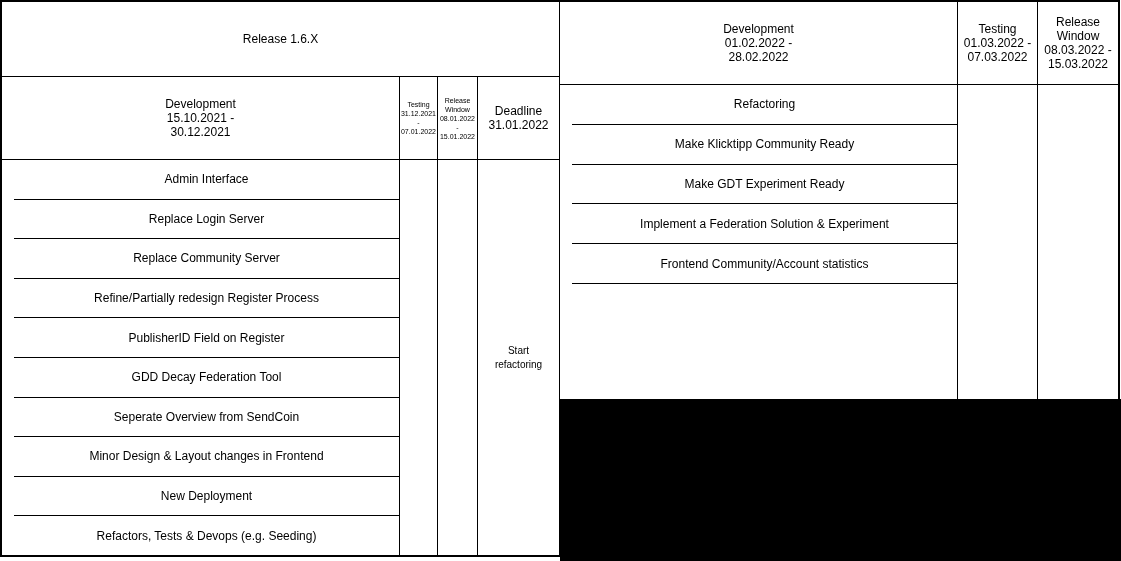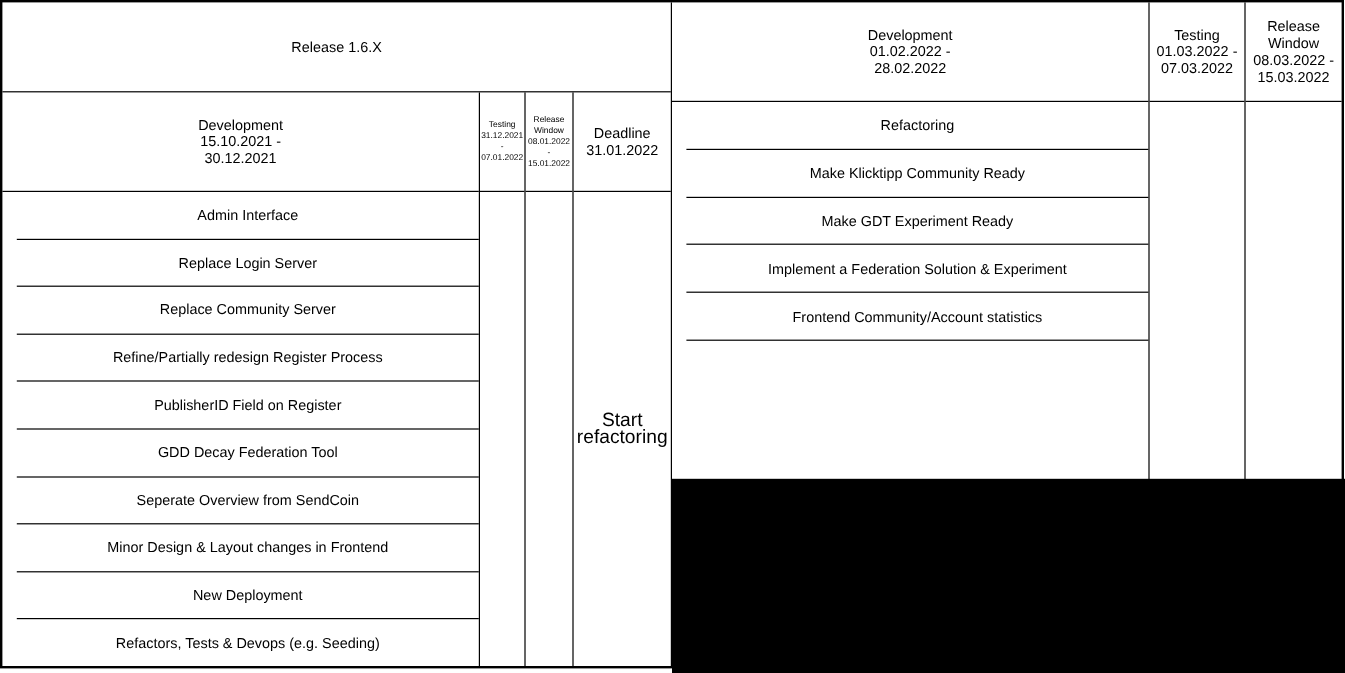--- a/index.html
+++ b/index.html
@@ -63,21 +63,21 @@
   }
   .task-list-left .task-cell { flex: 1; }
   .task-list-left .task-cell:last-child { border-bottom: none; }
   .task-list-right .task-cell { flex: none; height: 39.8px; }
 
   .tall-cell { flex: 1; }
   .deadline-body {
     flex: 1;
     display: flex; align-items: center; justify-content: center;
     text-align: center;
-    font-size: 16px; line-height: 14px;
+    font-size: 10px; line-height: 14px;
     white-space: pre-line;
   }
 
   .redacted {
     position: absolute;
     left: 560px; top: 399px;
     width: 561px; height: 162px;
     background: #000000;
     z-index: 5;
   }

